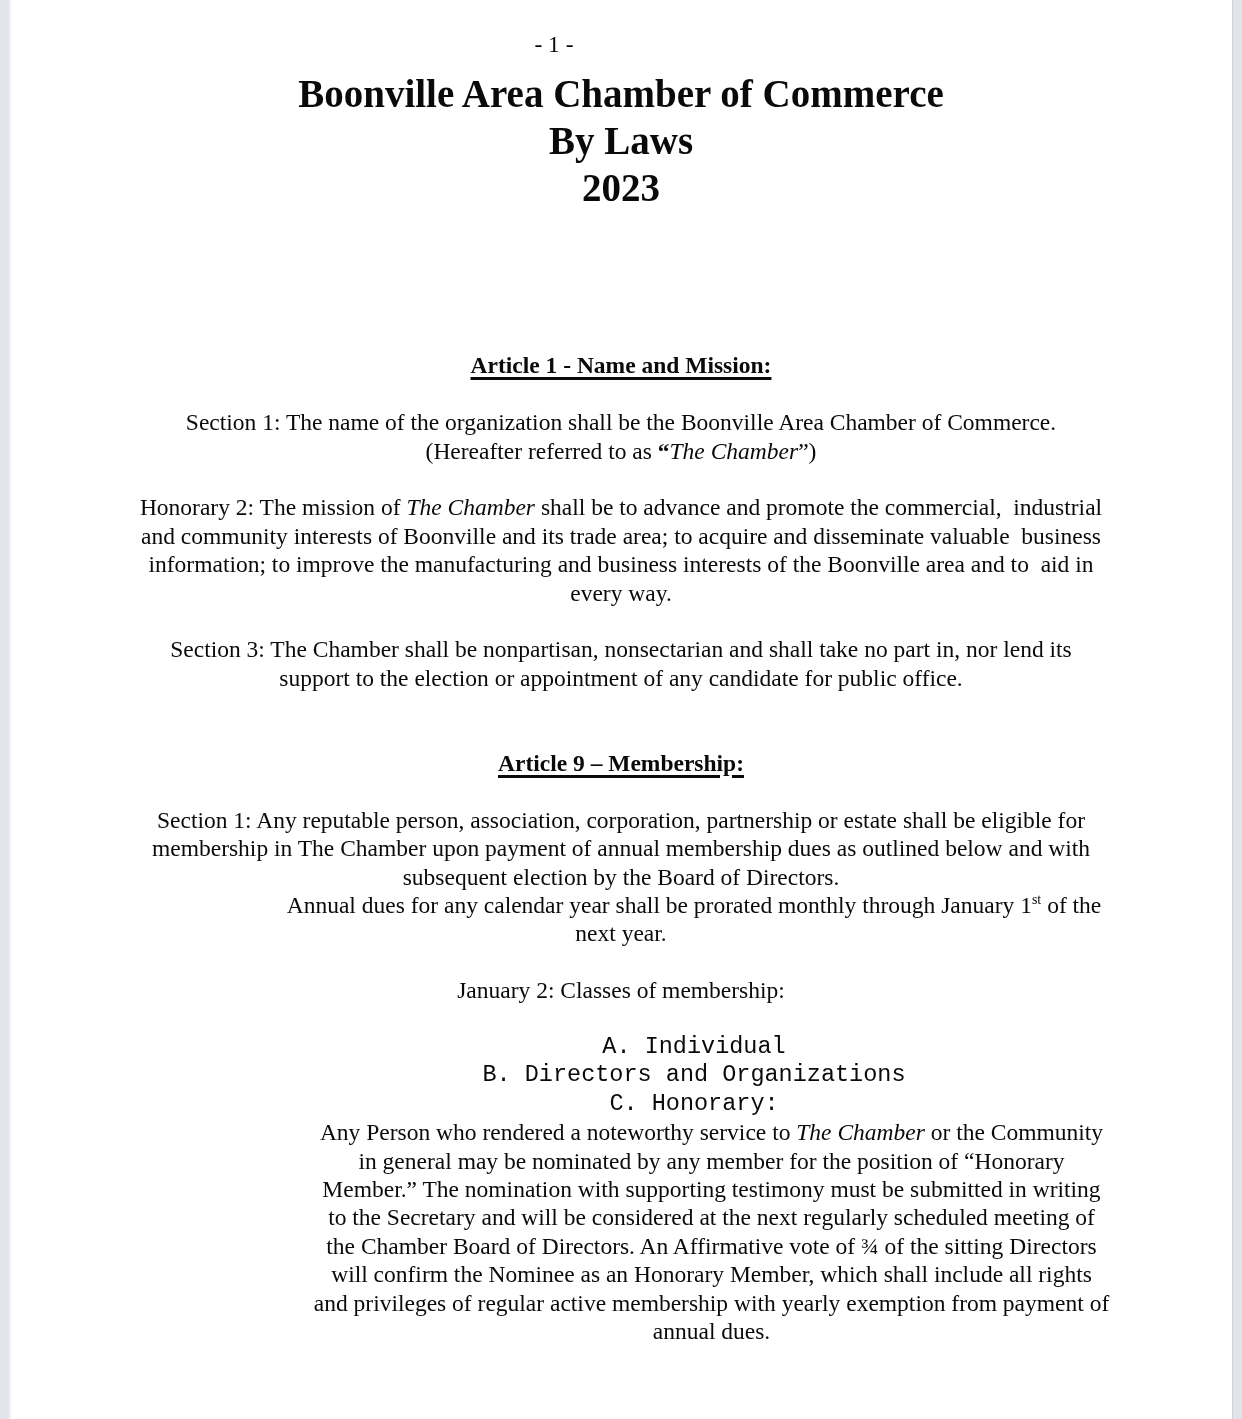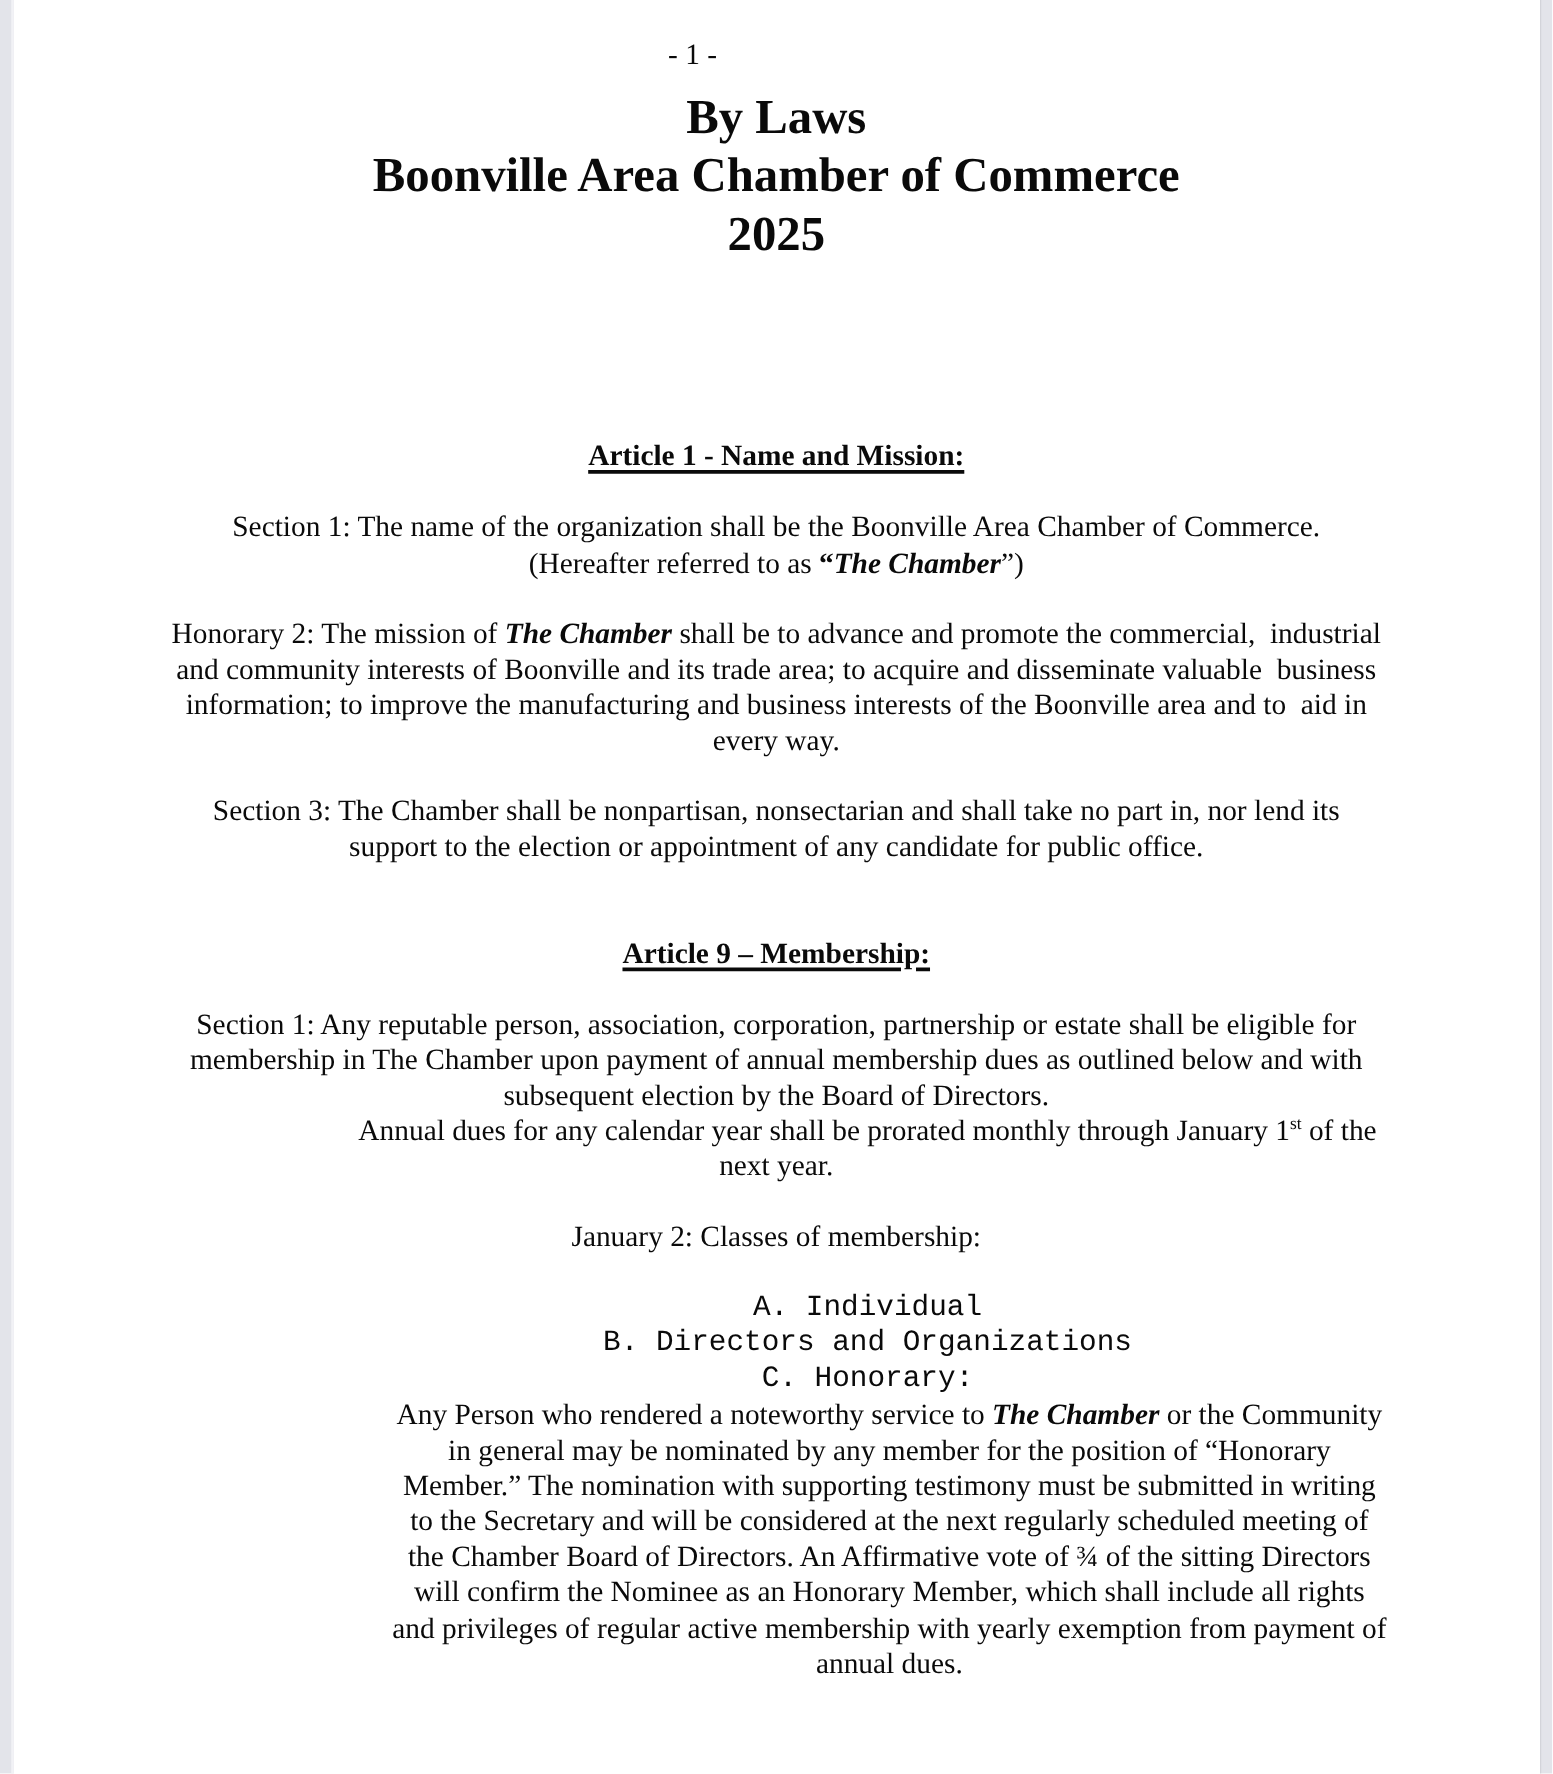--- a/index.html
+++ b/index.html
@@ -57,37 +57,37 @@
     margin: 0 0 28.4px 0;
     white-space: pre;
   }
   .para { margin: 0 0 28.4px 0; white-space: pre; }
   .para.no-gap { margin-bottom: 0; }
   .para.gap2 { margin-bottom: 56.8px; }
   .annual { text-indent: 146px; }
   .line { margin: 0; white-space: pre; }
   .indent1 { margin-left: 146px; font-family: Liberation Mono, monospace; }
   .indent2 { margin-left: 181px; }
-  .bi { font-weight: bold; font-style: italic; }
+  .bi { font-weight: normal; font-style: italic; }
   .bq { font-weight: bold; }
   sup { font-size: 14px; line-height: 0; font-family: Liberation Serif, serif; }
 </style>
 </head>
 <body>
 
 <div class="viewport">
   <div class="strip-left"></div>
   <div class="strip-right"></div>
 
   <div class="page-number">- 1 -</div>
 
   <div class="doc-title">
+    <div>Boonville Area Chamber of Commerce</div>
     <div>By Laws</div>
-    <div>Boonville Area Chamber of Commerce</div>
-    <div>2025</div>
+    <div>2023</div>
   </div>
 
   <div class="content">
 
     <div class="heading">Article 1 - Name and Mission:</div>
 
     <p class="para"><span>Section 1: The name of the organization shall be the Boonville Area Chamber of Commerce.
 (Hereafter referred to as </span><span class="bq">“</span><span class="bi">The Chamber</span><span>”)</span></p>
 
     <p class="para"><span>Honorary 2: The mission of </span><span class="bi">The Chamber</span><span> shall be to advance and promote the commercial,  industrial

